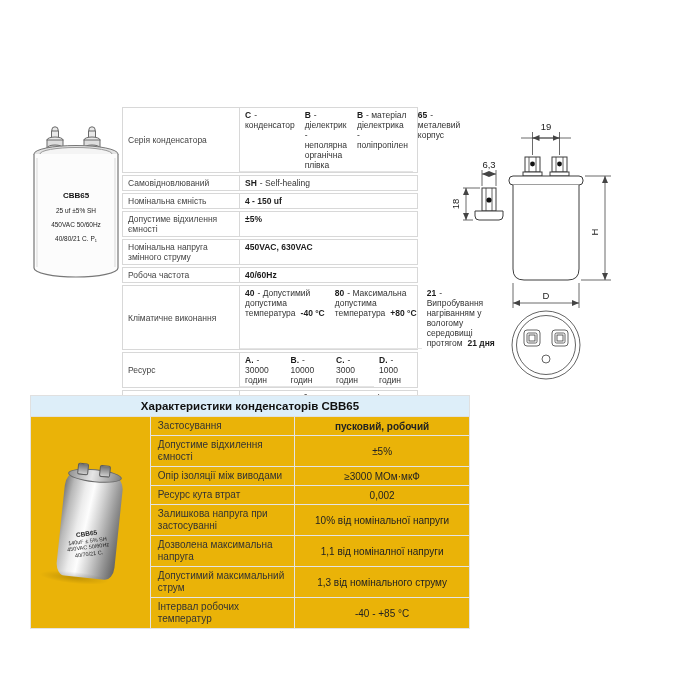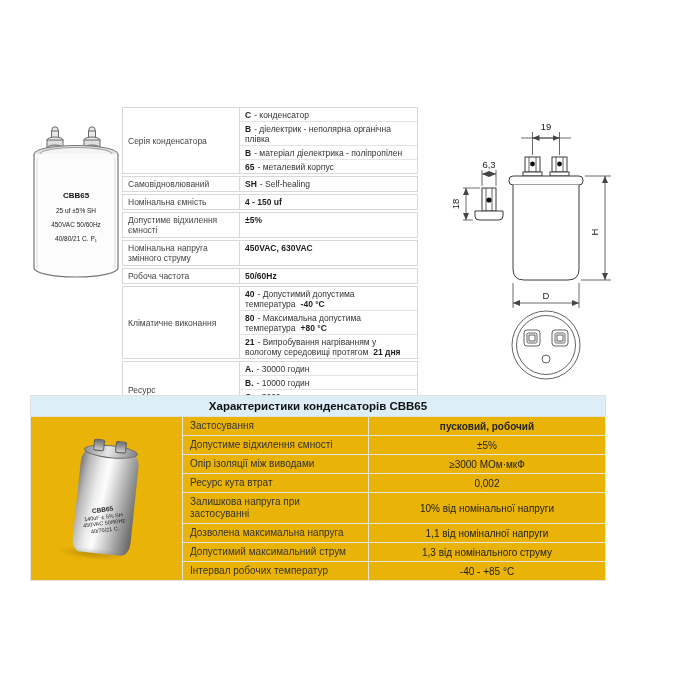--- a/index.html
+++ b/index.html
@@ -4,21 +4,21 @@
 <style>
   html,body{margin:0;padding:0;background:#fff;}
   body{font-family:"Liberation Sans","DejaVu Sans",sans-serif;color:#222;}
   .canvas{position:relative;width:700px;height:700px;background:#fff;overflow:hidden;}
 
   
   .spec{position:absolute;left:122px;top:107px;width:296px;}
   .grp{display:flex;border:1px solid #d8d8d8;margin-bottom:2px;background:#fff;}
   .grp-label{width:106px;flex:0 0 106px;border-right:1px solid #d8d8d8;padding:2px 5px;
              font-size:8.5px;line-height:10px;color:#444;display:flex;align-items:center;}
-  .grp-items{flex:1;display:flex;flex-direction:column;justify-content:flex-start;}
+  .grp-items{flex:1;display:flex;flex-direction:row;justify-content:flex-start;}
   .it{padding:1.5px 5px;border-bottom:1px solid #e4e4e4;font-size:8.5px;line-height:10px;color:#333;}
   .it:last-child{border-bottom:none;}
   .it b{color:#1c1c1c;}
   .it .txt{margin-left:3px;}
   .it .val{margin-left:5px;white-space:nowrap;}
 
   
   .illus{position:absolute;left:31px;top:124px;}
   .illus svg{display:block;}
   .cap-txt{font-size:6.5px;fill:#222;}
@@ -26,21 +26,21 @@
 
   
   .tech{position:absolute;left:443px;top:112px;}
   .tech svg{display:block;}
   .dim-t{font-size:9.5px;fill:#222;}
   .outline{fill:#fff;stroke:#3c3c3c;stroke-width:1;}
   .thin{fill:none;stroke:#3c3c3c;stroke-width:0.8;}
   .dimln{stroke:#444;stroke-width:0.8;fill:none;}
 
   
-  .chars-wrap{position:absolute;left:30px;top:395px;width:576px;}
+  .chars-wrap{position:absolute;left:30px;top:395px;width:440px;}
   table.chars{width:100%;border-collapse:collapse;font-size:10px;color:#222;}
   table.chars th{background:#ddeef9;border:1px solid #e0e0e0;padding:4px 4px;
                  font-size:11.5px;font-weight:bold;color:#111;text-align:center;}
   table.chars td{border:1px solid #e4e4e4;padding:3px 7px;background:#eab308;}
   td.cl{width:160px;text-align:left;color:#333;line-height:12px;}
   td.cv{width:208px;text-align:center;}
   td.cv.em{font-weight:bold;}
   td.photo-cell{width:128px;vertical-align:middle;}
 
   
@@ -135,21 +135,21 @@
     <div class="grp">
       <div class="grp-label">Номінальна напруга змінного струму</div>
       <div class="grp-items">
         <div class="it"><b>450VAC, 630VAC</b></div>
       </div>
     </div>
 
     <div class="grp">
       <div class="grp-label">Робоча частота</div>
       <div class="grp-items">
-        <div class="it"><b>50/60Hz</b></div>
+        <div class="it"><b>40/60Hz</b></div>
       </div>
     </div>
 
     <div class="grp">
       <div class="grp-label">Кліматичне виконання</div>
       <div class="grp-items">
         <div class="it"><b>40</b><span class="txt">- Допустимий допустима температура</span><b class="val">-40 °C</b></div>
         <div class="it"><b>80</b><span class="txt">- Максимальна допустима температура</span><b class="val">+80 °C</b></div>
         <div class="it"><b>21</b><span class="txt">- Випробування нагріванням у вологому середовищі протягом</span><b class="val">21 дня</b></div>
       </div>

